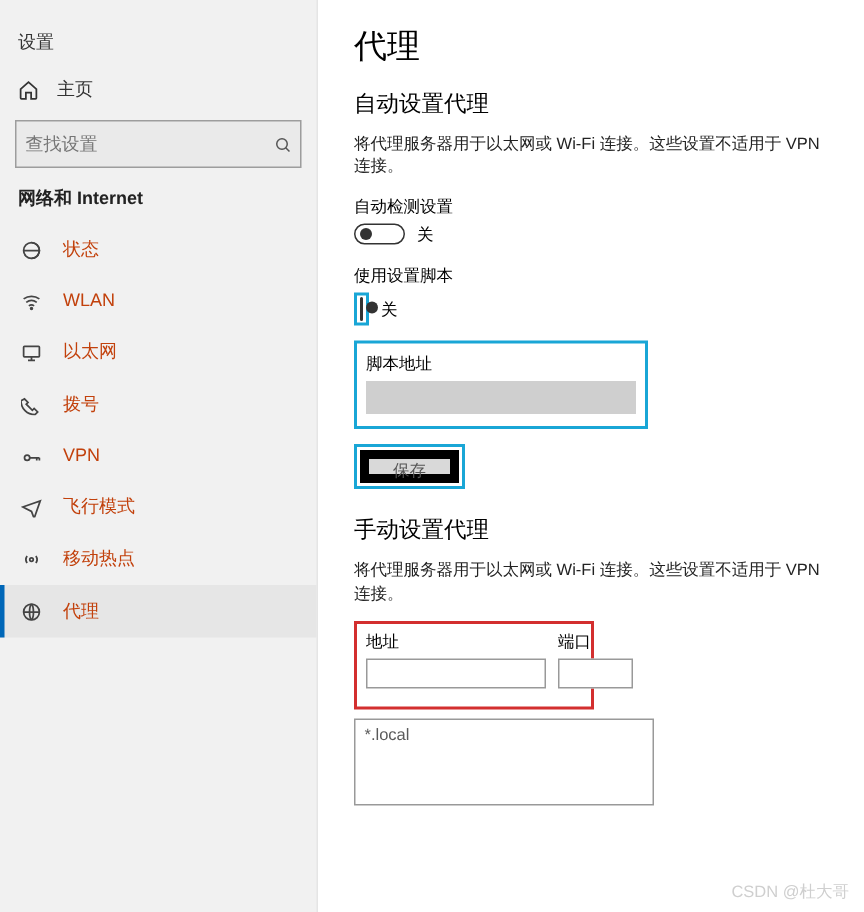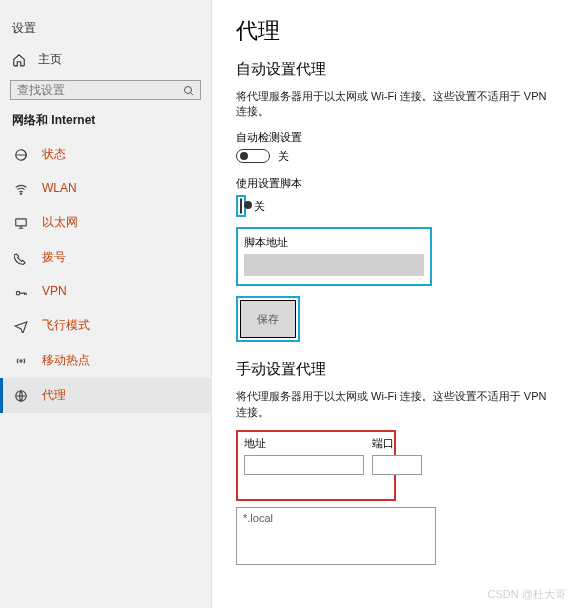--- a/index.html
+++ b/index.html
@@ -2,21 +2,21 @@
 <html><head>
 <meta charset="utf-8">
 <style>
   * { box-sizing: border-box; font-family: "Microsoft YaHei", "Segoe UI", sans-serif; }
   body { margin: 0; width: 576px; height: 608px; display: flex; background: #fff; color: #000; font-size: 12px; overflow: hidden; }
   .sidebar { width: 212px; min-width: 212px; background: #f1f1f1; border-right: 1px solid #e5e5e5; padding-top: 16px; display: flex; flex-direction: column; }
   .app-title { font-size: 12px; padding: 4px 12px 8px; color: #333; }
   .home-row { display: flex; align-items: center; gap: 12px; padding: 6px 12px 8px; color: #333; }
   .home-row .icon { display: inline-block; text-align: center; }
   .home-row span.label { font-size: 12px; }
-  .search-wrap { margin: 4px 10px 12px; display: flex; align-items: center; border: 1px solid #9d9d9d; background: #eaeaea; height: 20px; }
+  .search-wrap { margin: 4px 10px 12px; display: flex; align-items: center; border: 1px solid #9d9d9d; background: #eaeaea; height: 32px; }
   .search-wrap input { flex: 1; border: none; background: transparent; outline: none; font-size: 12px; padding: 0 6px; color: #666; }
   .search-wrap .search-icon { width: 22px; text-align: center; color: #555; }
   .group-label { font-size: 12px; font-weight: bold; padding: 0 12px 8px; color: #222; }
   .nav { list-style: none; margin: 0; padding: 0; }
   .nav li { display: flex; align-items: center; gap: 12px; padding: 9px 12px; font-size: 12px; color: #c2410c; position: relative; cursor: default; }
   .nav li .icon { width: 18px; text-align: center; color: #444; font-size: 12px; }
   .nav li.selected { background: #e6e6e6; }
   .nav li.selected::before { content:""; position:absolute; left:0; top:0; bottom:0; width:3px; background:#0067b8; }
   .content { flex: 1; padding: 12px 20px 0 24px; overflow: hidden; position: relative; }
   h1 { font-size: 22px; font-weight: 400; margin: 4px 0 14px; }
@@ -27,22 +27,22 @@
   .toggle { display: inline-flex; align-items: center; gap: 8px; }
   .toggle-switch { width: 34px; height: 14px; border: 1px solid #333; border-radius: 8px; position: relative; background: #fff; }
   .toggle-knob { width: 8px; height: 8px; border-radius: 50%; background: #333; position: absolute; top: 2px; left: 3px; }
   .toggle.on .toggle-switch { background: #0067b8; border-color:#0067b8; }
   .toggle.on .toggle-knob { left: auto; right: 3px; background: #fff; }
   .toggle-text { font-size: 11px; }
   .blue-box { border: 2px solid #19a6d6; padding: 2px; display: inline-block; }
   .script-addr-box { border: 2px solid #19a6d6; padding: 6px 6px 8px 6px; width: 196px; margin-bottom: 10px; }
   .script-addr-box .label { font-size: 11px; margin-bottom: 4px; }
   .script-addr-box input { width: 100%; height: 22px; border: none; background: #cfcfcf; }
-  .btn { height: 38px; border: 1px solid #000000; background: #d9d9d9; font-size: 11px; padding: 0 16px; color: #555; }
-  .field-set { border: 2px solid #d32f2f; padding: 4px 6px 24px; width: 160px; }
+  .btn { height: 22px; border: 6px solid #000000; background: #d9d9d9; font-size: 11px; padding: 0 16px; color: #555; }
+  .field-set { border: 2px solid #d32f2f; padding: 4px 6px 12px; width: 160px; }
   .fields-inner { display:flex; gap:8px; }
   .field-col .label { font-size: 11px; margin-bottom: 4px; }
   .field-col.addr input { width: 120px; height: 20px; border:1px solid #999; background:#fff; }
   .field-col.port input { width: 50px; height: 20px; border:1px solid #999; background:#fff; }
   .bypass-input { width: 200px; height: 58px; border:1px solid #999; padding:4px 6px; font-size:11px; color:#5a5a5a; margin:6px 0 10px; }
   .watermark { position:absolute; right:10px; bottom:6px; font-size:11px; color:#cfcfcf; }
   svg { vertical-align: middle; }
 </style>
 </head>
 <body>

